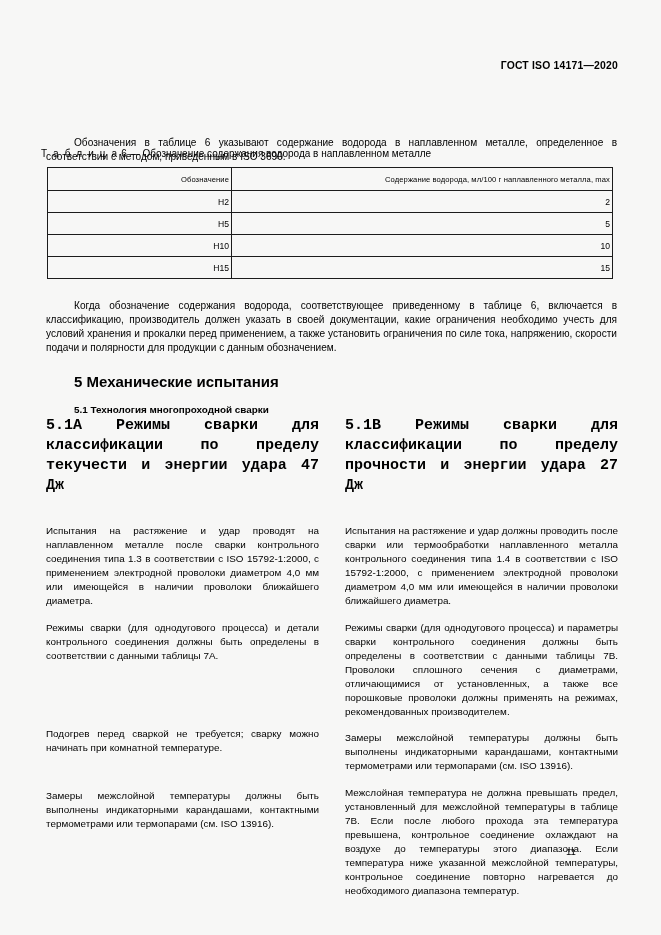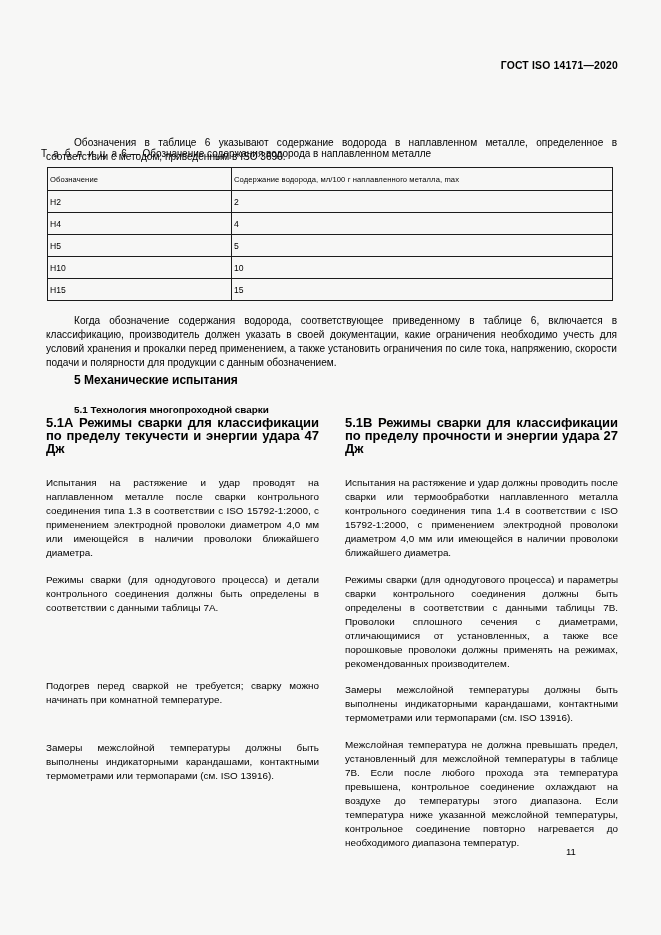--- a/index.html
+++ b/index.html
@@ -83,51 +83,51 @@
   table.t6 {
     position: absolute;
     left: 47px;
     top: 167px;
     width: 565px;
     border-collapse: collapse;
     table-layout: fixed;
   }
   table.t6 td, table.t6 th {
     border: 1.1px solid #1c1c1c;
-    text-align: left;
+    text-align: right;
     font-weight: normal;
     font-size: 8.4px;
     height: 21px;
     padding: 0 2px;
     vertical-align: middle;
   }
   table.t6 th {
     font-size: 7.6px;
     height: 22px;
     letter-spacing: 0.1px;
   }
   table.t6 td.num, table.t6 td.desig {
     font-size: 8.6px;
   }
   table.t6 col.c1 { width: 184px; }
   table.t6 col.c2 { width: 381px; }
 
   .p-after-table {
     position: absolute;
     left: 46px;
-    top: 314px;
+    top: 299px;
     width: 571px;
   }
 
   
   .clause-5 {
     position: absolute;
     left: 74px;
     top: 373px;
-    font-size: 12px;
+    font-size: 15px;
     font-weight: bold;
     white-space: nowrap;
   }
   .clause-51 {
     position: absolute;
     left: 74px;
     top: 404px;
     font-size: 9.9px;
     font-weight: bold;
     white-space: nowrap;
@@ -142,26 +142,27 @@
   }
   .col {
     position: absolute;
     top: 0;
     width: 273px;
   }
   .col.left { left: 0; }
   .col.right { left: 299px; }
 
   .col-head {
-    font-size: 13px;
-    font-weight: bold;
-    line-height: 13px;
+    font-size: 15px;
+    font-weight: bold;
+    line-height: 20px;
     text-align: justify;
     text-justify: inter-word;
     margin: 0 0 8px 0;
+    font-family: Liberation Mono, monospace;
   }
   .col-head::after {
     content: "";
     display: inline-block;
     width: 100%;
   }
   .col-body p {
     font-size: 9.9px;
     line-height: 14.1px;
     text-align: justify;
@@ -210,24 +211,20 @@
     <thead>
       <tr>
         <th>Обозначение</th>
         <th>Содержание водорода, мл/100 г наплавленного металла, max</th>
       </tr>
     </thead>
     <tbody>
       <tr>
         <td class="desig">H2</td>
         <td class="num">2</td>
-      </tr>
-      <tr>
-        <td class="desig">H4</td>
-        <td class="num">4</td>
       </tr>
       <tr>
         <td class="desig">H5</td>
         <td class="num">5</td>
       </tr>
       <tr>
         <td class="desig">H10</td>
         <td class="num">10</td>
       </tr>
       <tr>

